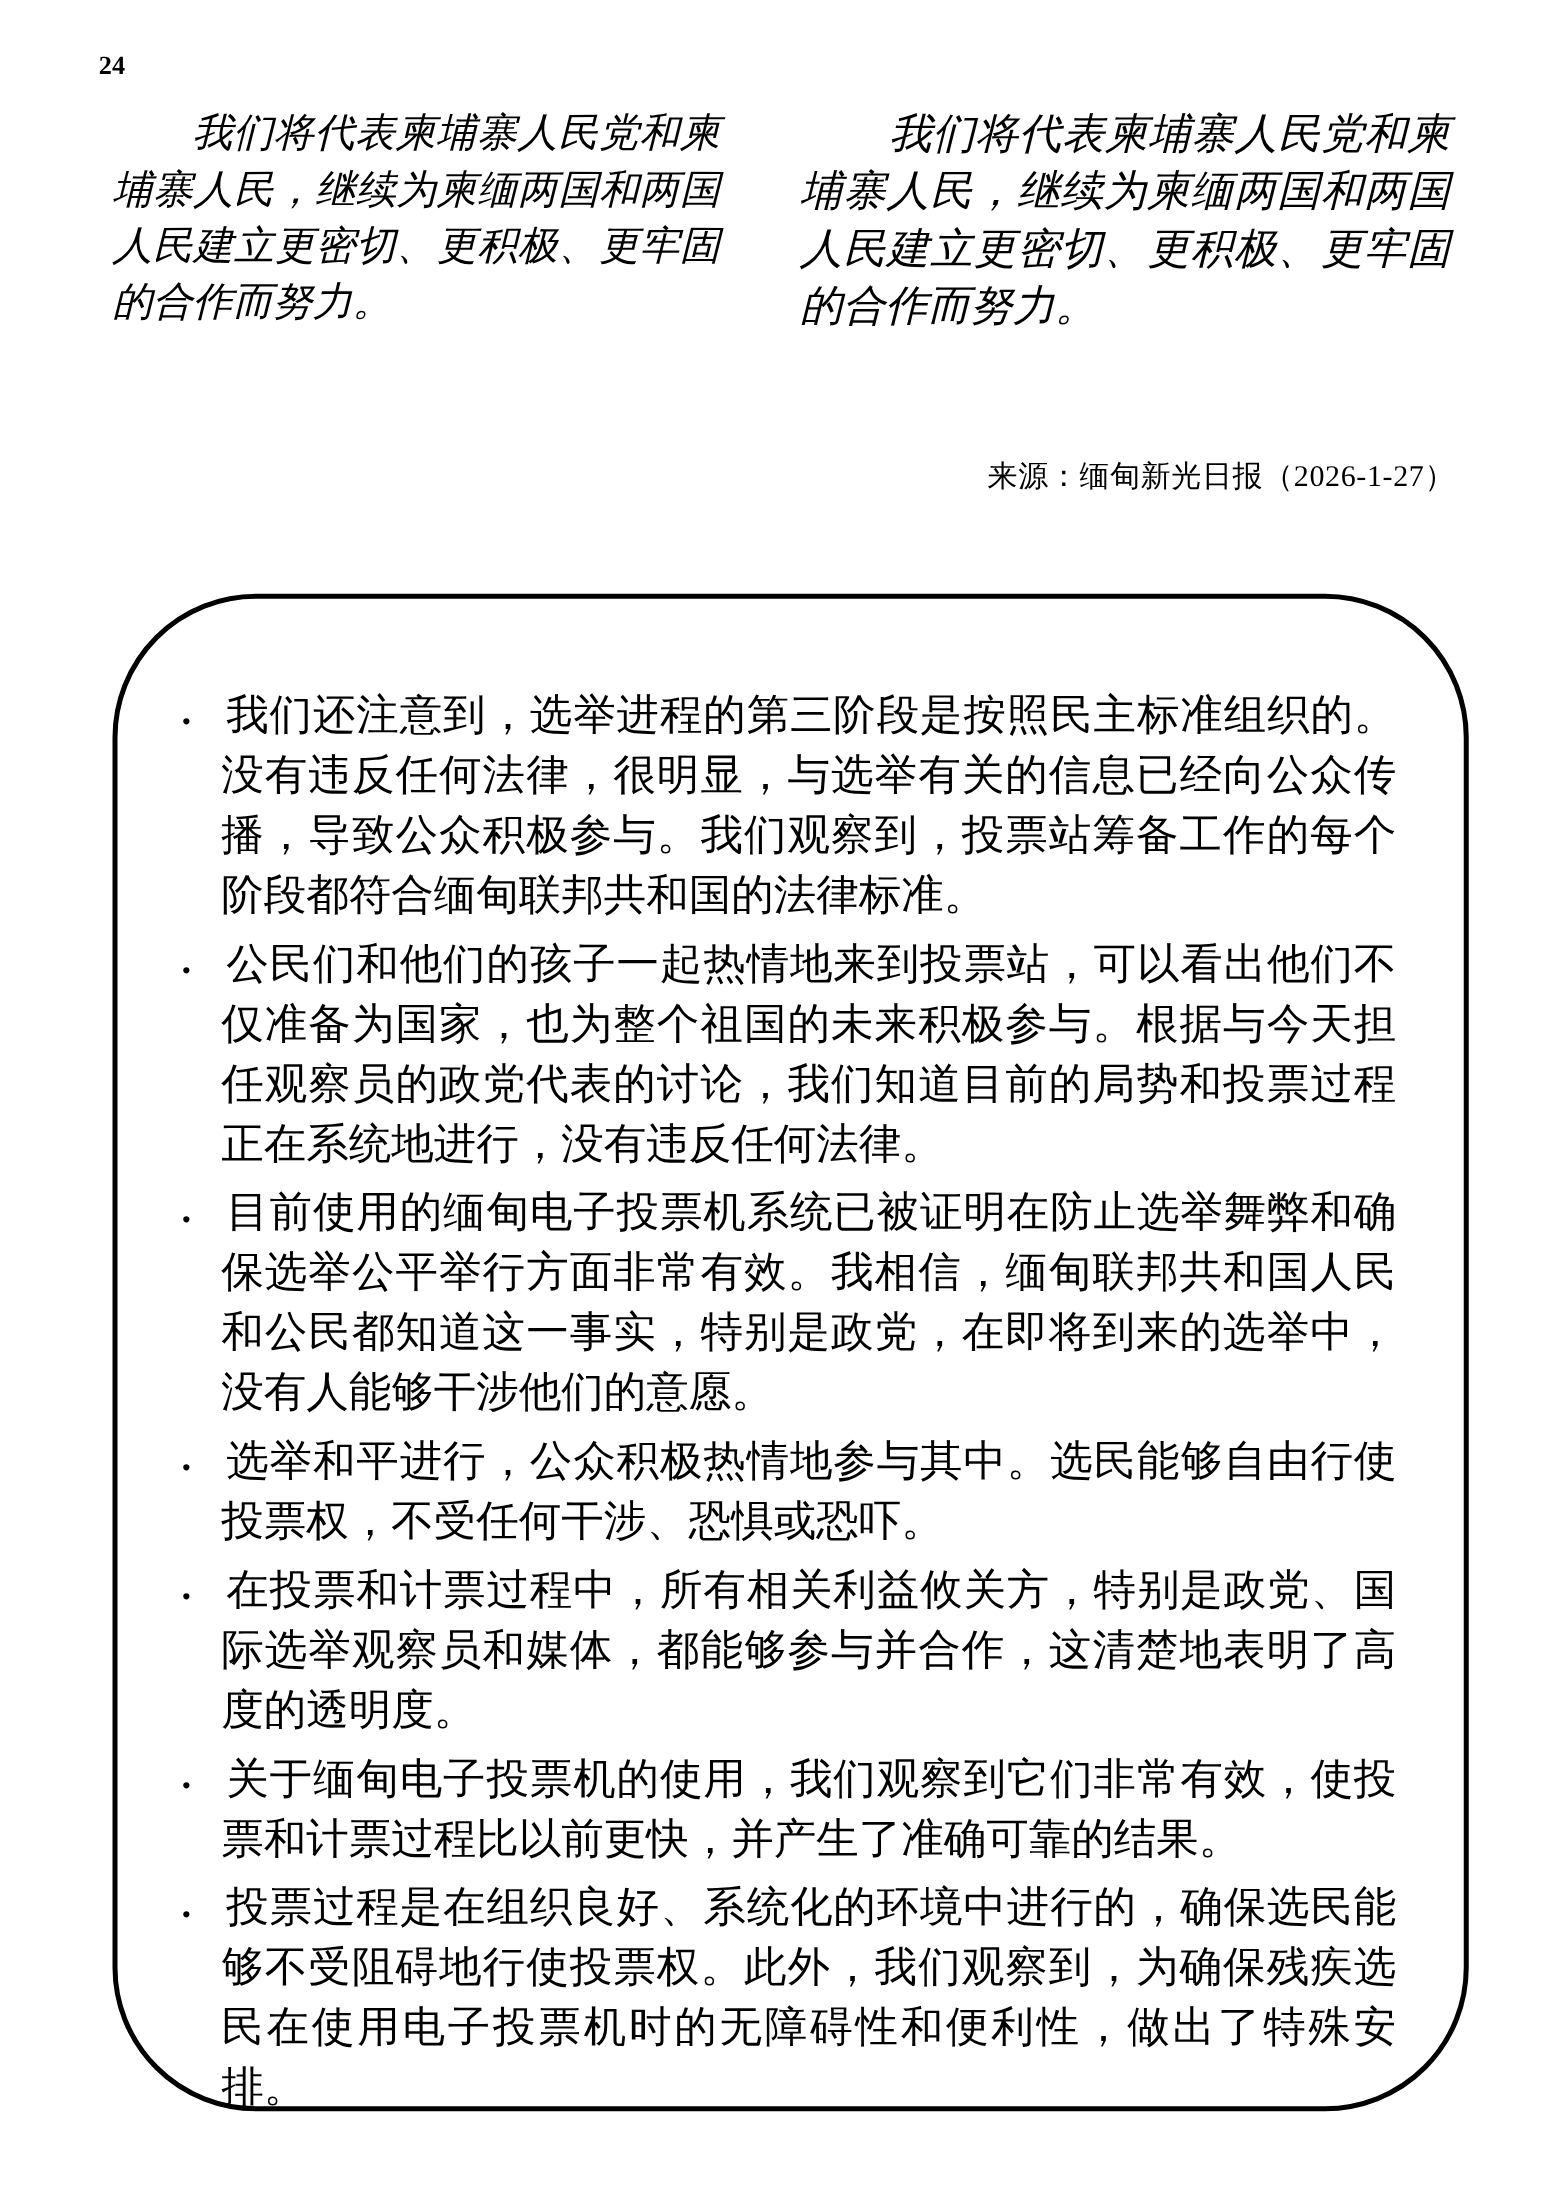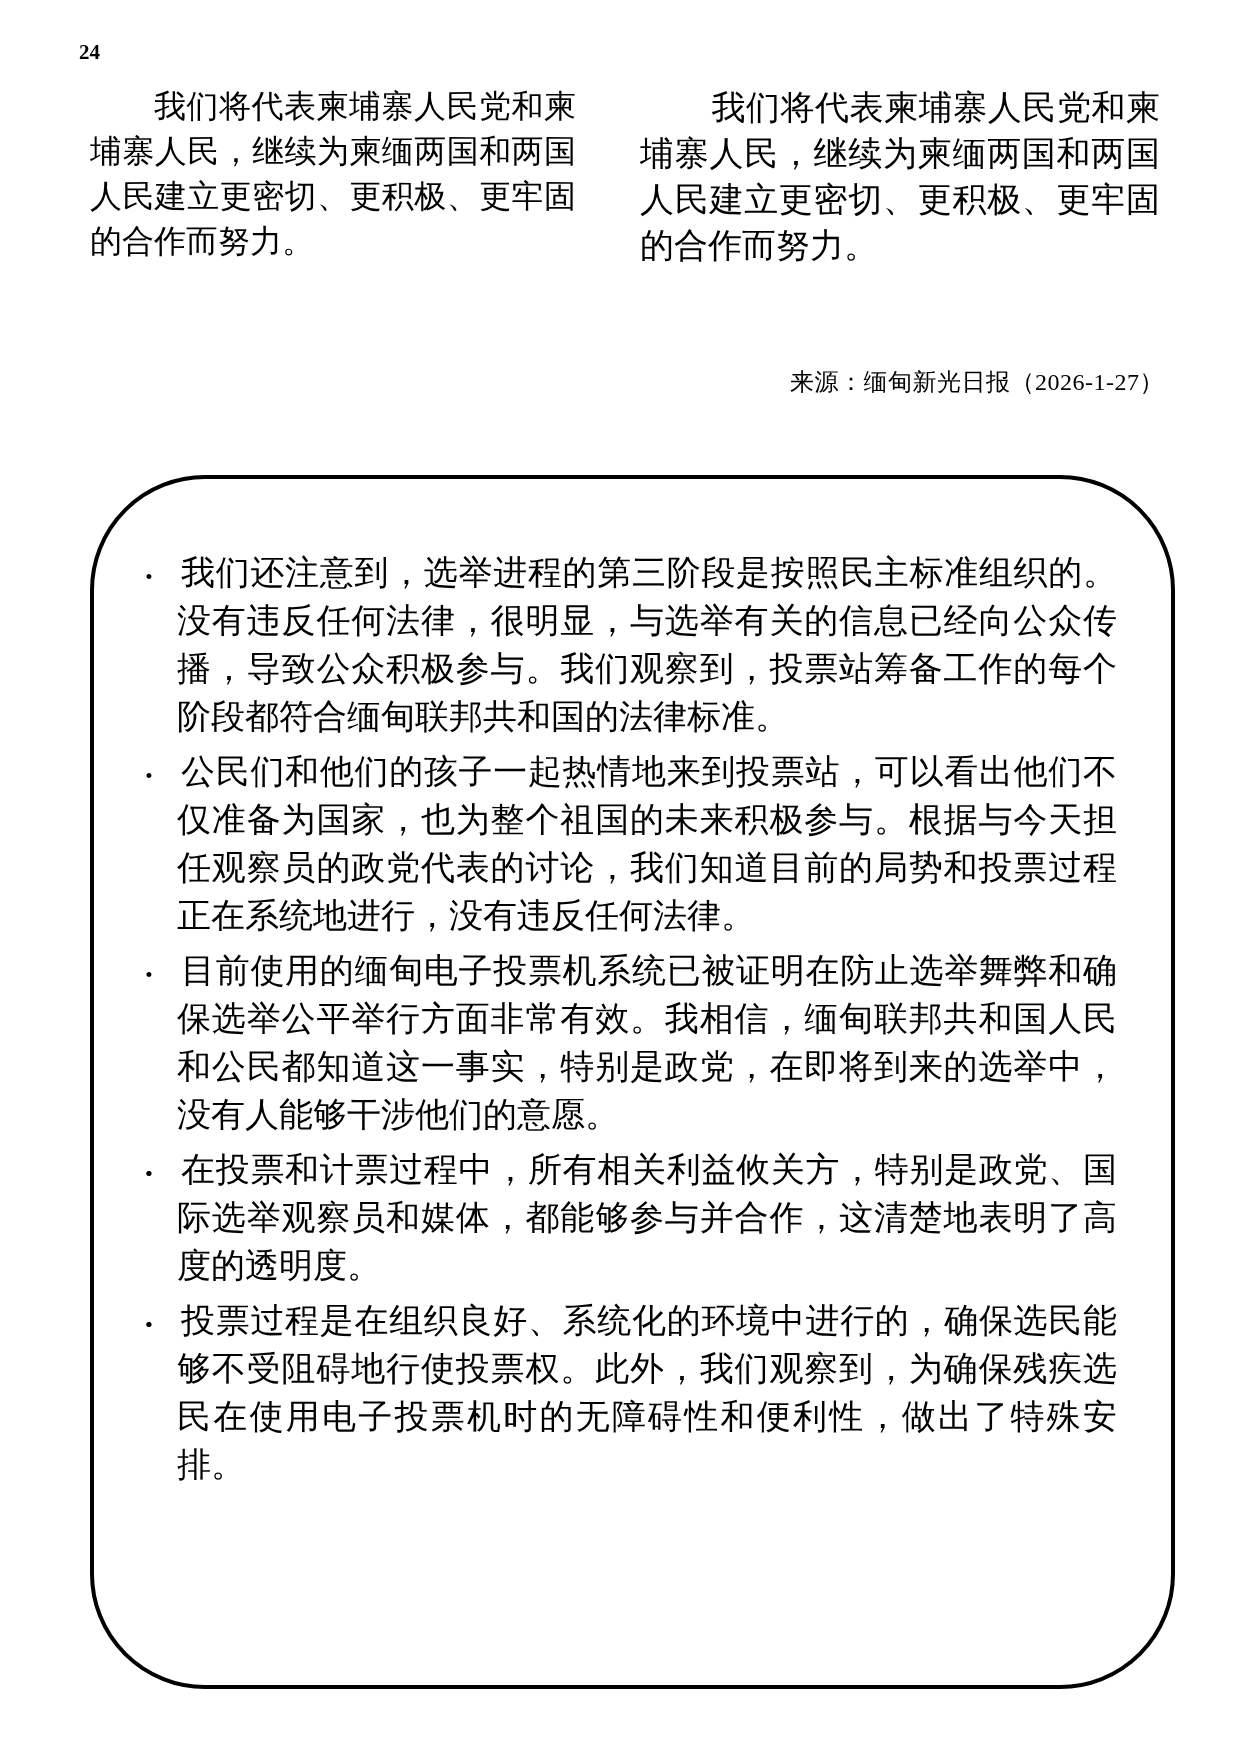--- a/index.html
+++ b/index.html
@@ -10,20 +10,21 @@
     color:#000000;
   }
   .page-number {
     position:absolute; left:67px; top:28px;
     font-size:21px; font-weight:bold;
   }
   .col {
     position:absolute;
     text-align:justify;
     text-justify:inter-character;
+    font-style:italic;
   }
   .col-left {
     left:78px; top:72px; width:486px;
     font-size:32px; line-height:45px; text-indent:2em;
   }
   .col-right {
     left:628px; top:73px; width:520px;
     font-size:34px; line-height:46px; text-indent:2.1em;
   }
   .source-line {
@@ -80,26 +81,28 @@
     <li class="bullet-item">
       <span class="bullet-marker">•</span>
       <span>公民们和他们的孩子一起热情地来到投票站，可以看出他们不仅准备为国家，也为整个祖国的未来积极参与。根据与今天担任观察员的政党代表的讨论，我们知道目前的局势和投票过程正在系统地进行，没有违反任何法律。</span>
     </li>
     <li class="bullet-item">
       <span class="bullet-marker">•</span>
       <span>目前使用的缅甸电子投票机系统已被证明在防止选举舞弊和确保选举公平举行方面非常有效。我相信，缅甸联邦共和国人民和公民都知道这一事实，特别是政党，在即将到来的选举中，没有人能够干涉他们的意愿。</span>
     </li>
     <li class="bullet-item">
       <span class="bullet-marker">•</span>
+      <span>选举和平进行，公众积极热情地参与其中。选民能够自由行使投票权，不受任何干涉、恐惧或恐吓。</span>
     </li>
     <li class="bullet-item">
       <span class="bullet-marker">•</span>
       <span>在投票和计票过程中，所有相关利益攸关方，特别是政党、国际选举观察员和媒体，都能够参与并合作，这清楚地表明了高度的透明度。</span>
     </li>
     <li class="bullet-item">
       <span class="bullet-marker">•</span>
+      <span>关于缅甸电子投票机的使用，我们观察到它们非常有效，使投票和计票过程比以前更快，并产生了准确可靠的结果。</span>
     </li>
     <li class="bullet-item">
       <span class="bullet-marker">•</span>
       <span>投票过程是在组织良好、系统化的环境中进行的，确保选民能够不受阻碍地行使投票权。此外，我们观察到，为确保残疾选民在使用电子投票机时的无障碍性和便利性，做出了特殊安排。</span>
     </li>
   </ul>
 </div>
 
 </body></html>

